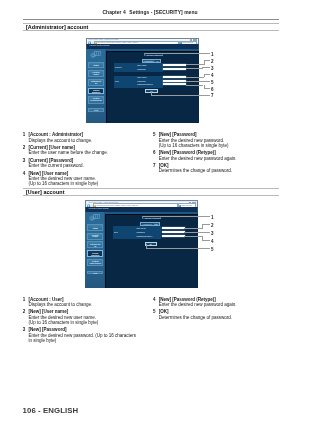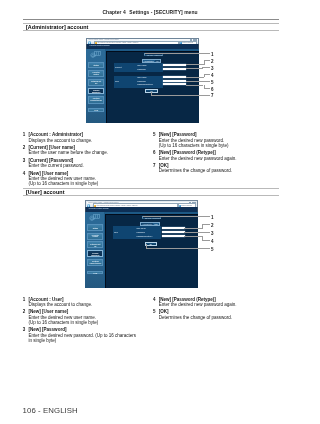--- a/index.html
+++ b/index.html
@@ -24,21 +24,21 @@
   
   .list{position:absolute;font-size:4.55px;color:#1a1a1a;}
   .li{position:relative;}
   .li .n{position:absolute;left:0;top:0;width:5.4px;text-align:left;font-weight:bold;font-size:4.5px;}
   .li .body{margin-left:5.8px;}
   .li .ttl{font-weight:bold;line-height:5.28px;white-space:nowrap;letter-spacing:-0.005em;}
   .li .d{line-height:5.28px;white-space:nowrap;letter-spacing:-0.005em;}
 
   
   .footer{position:absolute;left:22.6px;top:407.4px;font-size:7.8px;line-height:8px;
-          font-weight:normal;color:#3b3b3b;letter-spacing:.01em;}
+          font-weight:bold;color:#3b3b3b;letter-spacing:.01em;}
 
   
   .shot{position:absolute;background:#fff;}
   .shot .win{position:absolute;left:0;top:0;width:100%;height:100%;overflow:hidden;
              background:#0b2745;}
 
   
   .chrome{position:absolute;left:0;top:0;width:100%;height:6.8px;
           background:#e4ebf1;border:.4px solid #6f8599;border-bottom:none;box-sizing:border-box;}
   .chrome .tbar{position:absolute;left:.4px;top:.4px;right:.4px;height:2.0px;

